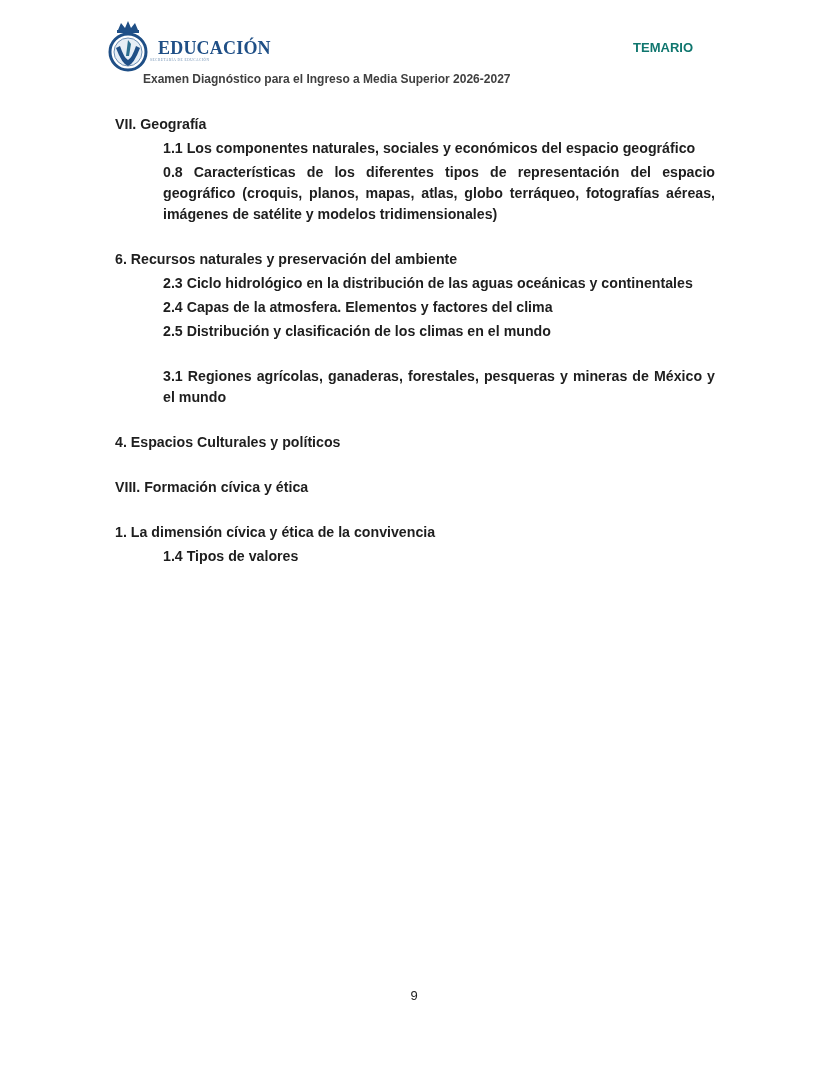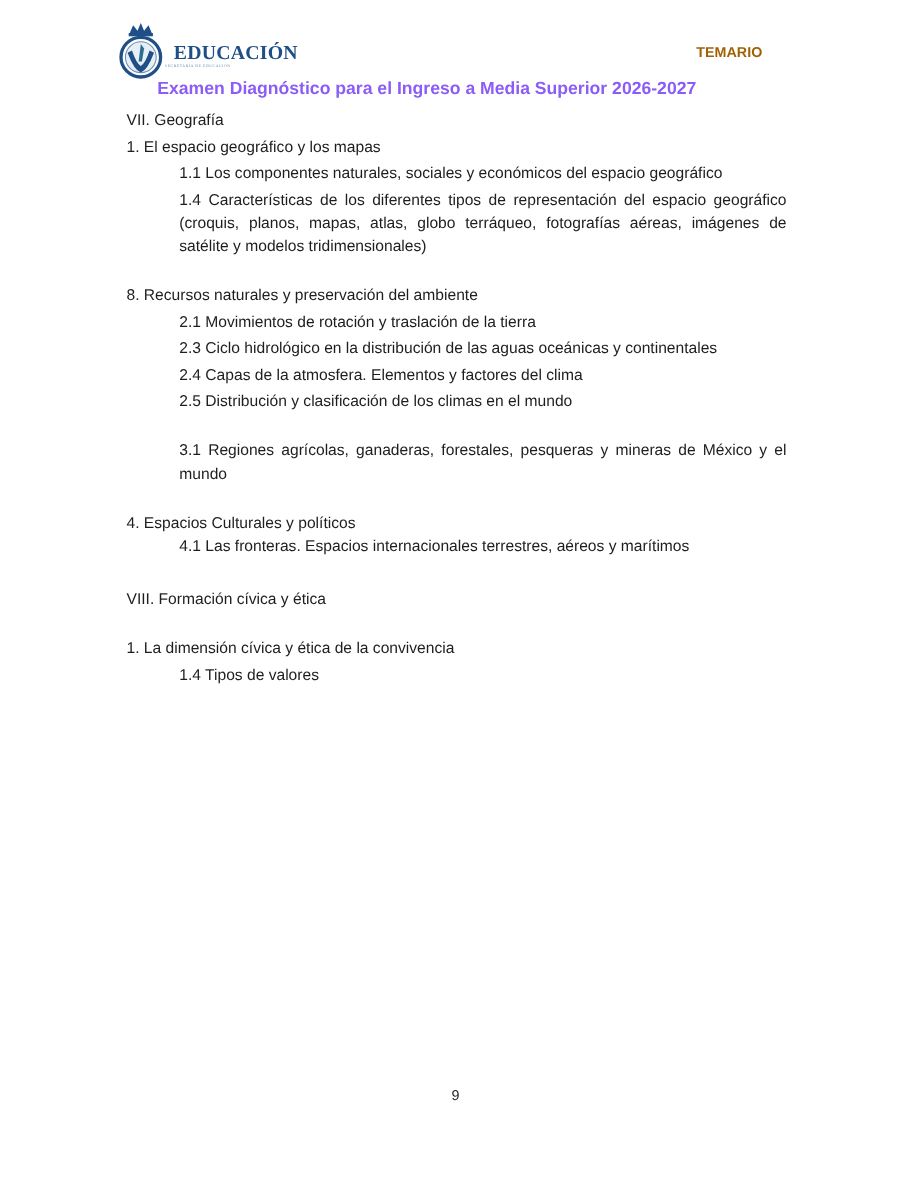--- a/index.html
+++ b/index.html
@@ -4,23 +4,23 @@
   <style>
     html, body { margin: 0; padding: 0; background: #ffffff; }
     body { width: 828px; height: 1071px; position: relative; overflow: hidden;
            font-family: "Liberation Sans", "DejaVu Sans", sans-serif; color: #1e1e1e; }
     .header { position: absolute; left: 0; top: 0; width: 828px; height: 110px; }
     .logo { position: absolute; left: 106px; top: 20px; width: 44px; height: 52px; }
     .logo-text { position: absolute; left: 148px; top: 38px; font-family: "Liberation Serif", "DejaVu Serif", serif;
                  font-weight: bold; font-size: 18px; color: #1f4f86; letter-spacing: 0.2px; padding-left: 10px; }
     .logo-sub { position: absolute; left: 150px; top: 58px; font-family: "Liberation Serif", serif; font-size: 3.5px;
                 color: #6f8fb2; letter-spacing: 0.5px; }
-    .temario { position: absolute; right: 135px; top: 40px; font-weight: bold; font-size: 13px; color: #a16207; }
-    .doc-title { position: absolute; left: 143px; top: 72px; font-weight: bold; font-size: 16px; color: #8b5cf6; white-space: nowrap; }
-    .content { position: absolute; left: 115px; top: 100px; width: 600px; font-size: 14.2px; line-height: 21px; }
+    .temario { position: absolute; right: 135px; top: 40px; font-weight: bold; font-size: 13px; color: #0f766e; }
+    .doc-title { position: absolute; left: 143px; top: 72px; font-weight: bold; font-size: 12px; color: #404040; white-space: nowrap; }
+    .content { position: absolute; left: 115px; top: 114px; width: 600px; font-size: 14.2px; line-height: 21px; font-weight: bold; }
     .line { margin: 0; padding: 0; }
     .h { margin-bottom: 3px; }
     .sub { padding-left: 48px; margin-bottom: 3px; text-align: justify; }
     .gap { height: 21px; }
     .gap-sm { height: 24px; }
     .page-num { position: absolute; left: 0; width: 828px; top: 988px; text-align: center; font-size: 13px; color: #222; }
   </style>
 </head>
 <body>
 
@@ -37,40 +37,37 @@
   </div>
   <div class="logo-text">EDUCACIÓN</div>
   <div class="logo-sub">SECRETARÍA DE EDUCACIÓN</div>
   <div class="temario">TEMARIO</div>
   <div class="doc-title">Examen Diagnóstico para el Ingreso a Media Superior 2026-2027</div>
 </div>
 
 <div class="content">
   <p class="line h">VII. Geografía</p>
 
-  <p class="line h">1. El espacio geográfico y los mapas</p>
   <p class="line sub">1.1 Los componentes naturales, sociales y económicos del espacio geográfico</p>
-  <p class="line sub">1.4 Características de los diferentes tipos de representación del espacio geográfico (croquis, planos, mapas, atlas, globo terráqueo, fotografías aéreas, imágenes de satélite y modelos tridimensionales)</p>
+  <p class="line sub">0.8 Características de los diferentes tipos de representación del espacio geográfico (croquis, planos, mapas, atlas, globo terráqueo, fotografías aéreas, imágenes de satélite y modelos tridimensionales)</p>
 
   <div class="gap"></div>
 
-  <p class="line h">8. Recursos naturales y preservación del ambiente</p>
-  <p class="line sub">2.1 Movimientos de rotación y traslación de la tierra</p>
+  <p class="line h">6. Recursos naturales y preservación del ambiente</p>
   <p class="line sub">2.3 Ciclo hidrológico en la distribución de las aguas oceánicas y continentales</p>
   <p class="line sub">2.4 Capas de la atmosfera. Elementos y factores del clima</p>
   <p class="line sub">2.5 Distribución y clasificación de los climas en el mundo</p>
 
   <div class="gap"></div>
 
   <p class="line sub">3.1 Regiones agrícolas, ganaderas, forestales, pesqueras y mineras de México y el mundo</p>
 
   <div class="gap"></div>
 
   <p class="line">4. Espacios Culturales y políticos</p>
-  <p class="line sub">4.1 Las fronteras. Espacios internacionales terrestres, aéreos y marítimos</p>
 
   <div class="gap-sm"></div>
 
   <p class="line h">VIII. Formación cívica y ética</p>
 
   <div class="gap"></div>
 
   <p class="line h">1. La dimensión cívica y ética de la convivencia</p>
   <p class="line sub">1.4 Tipos de valores</p>
 </div>

